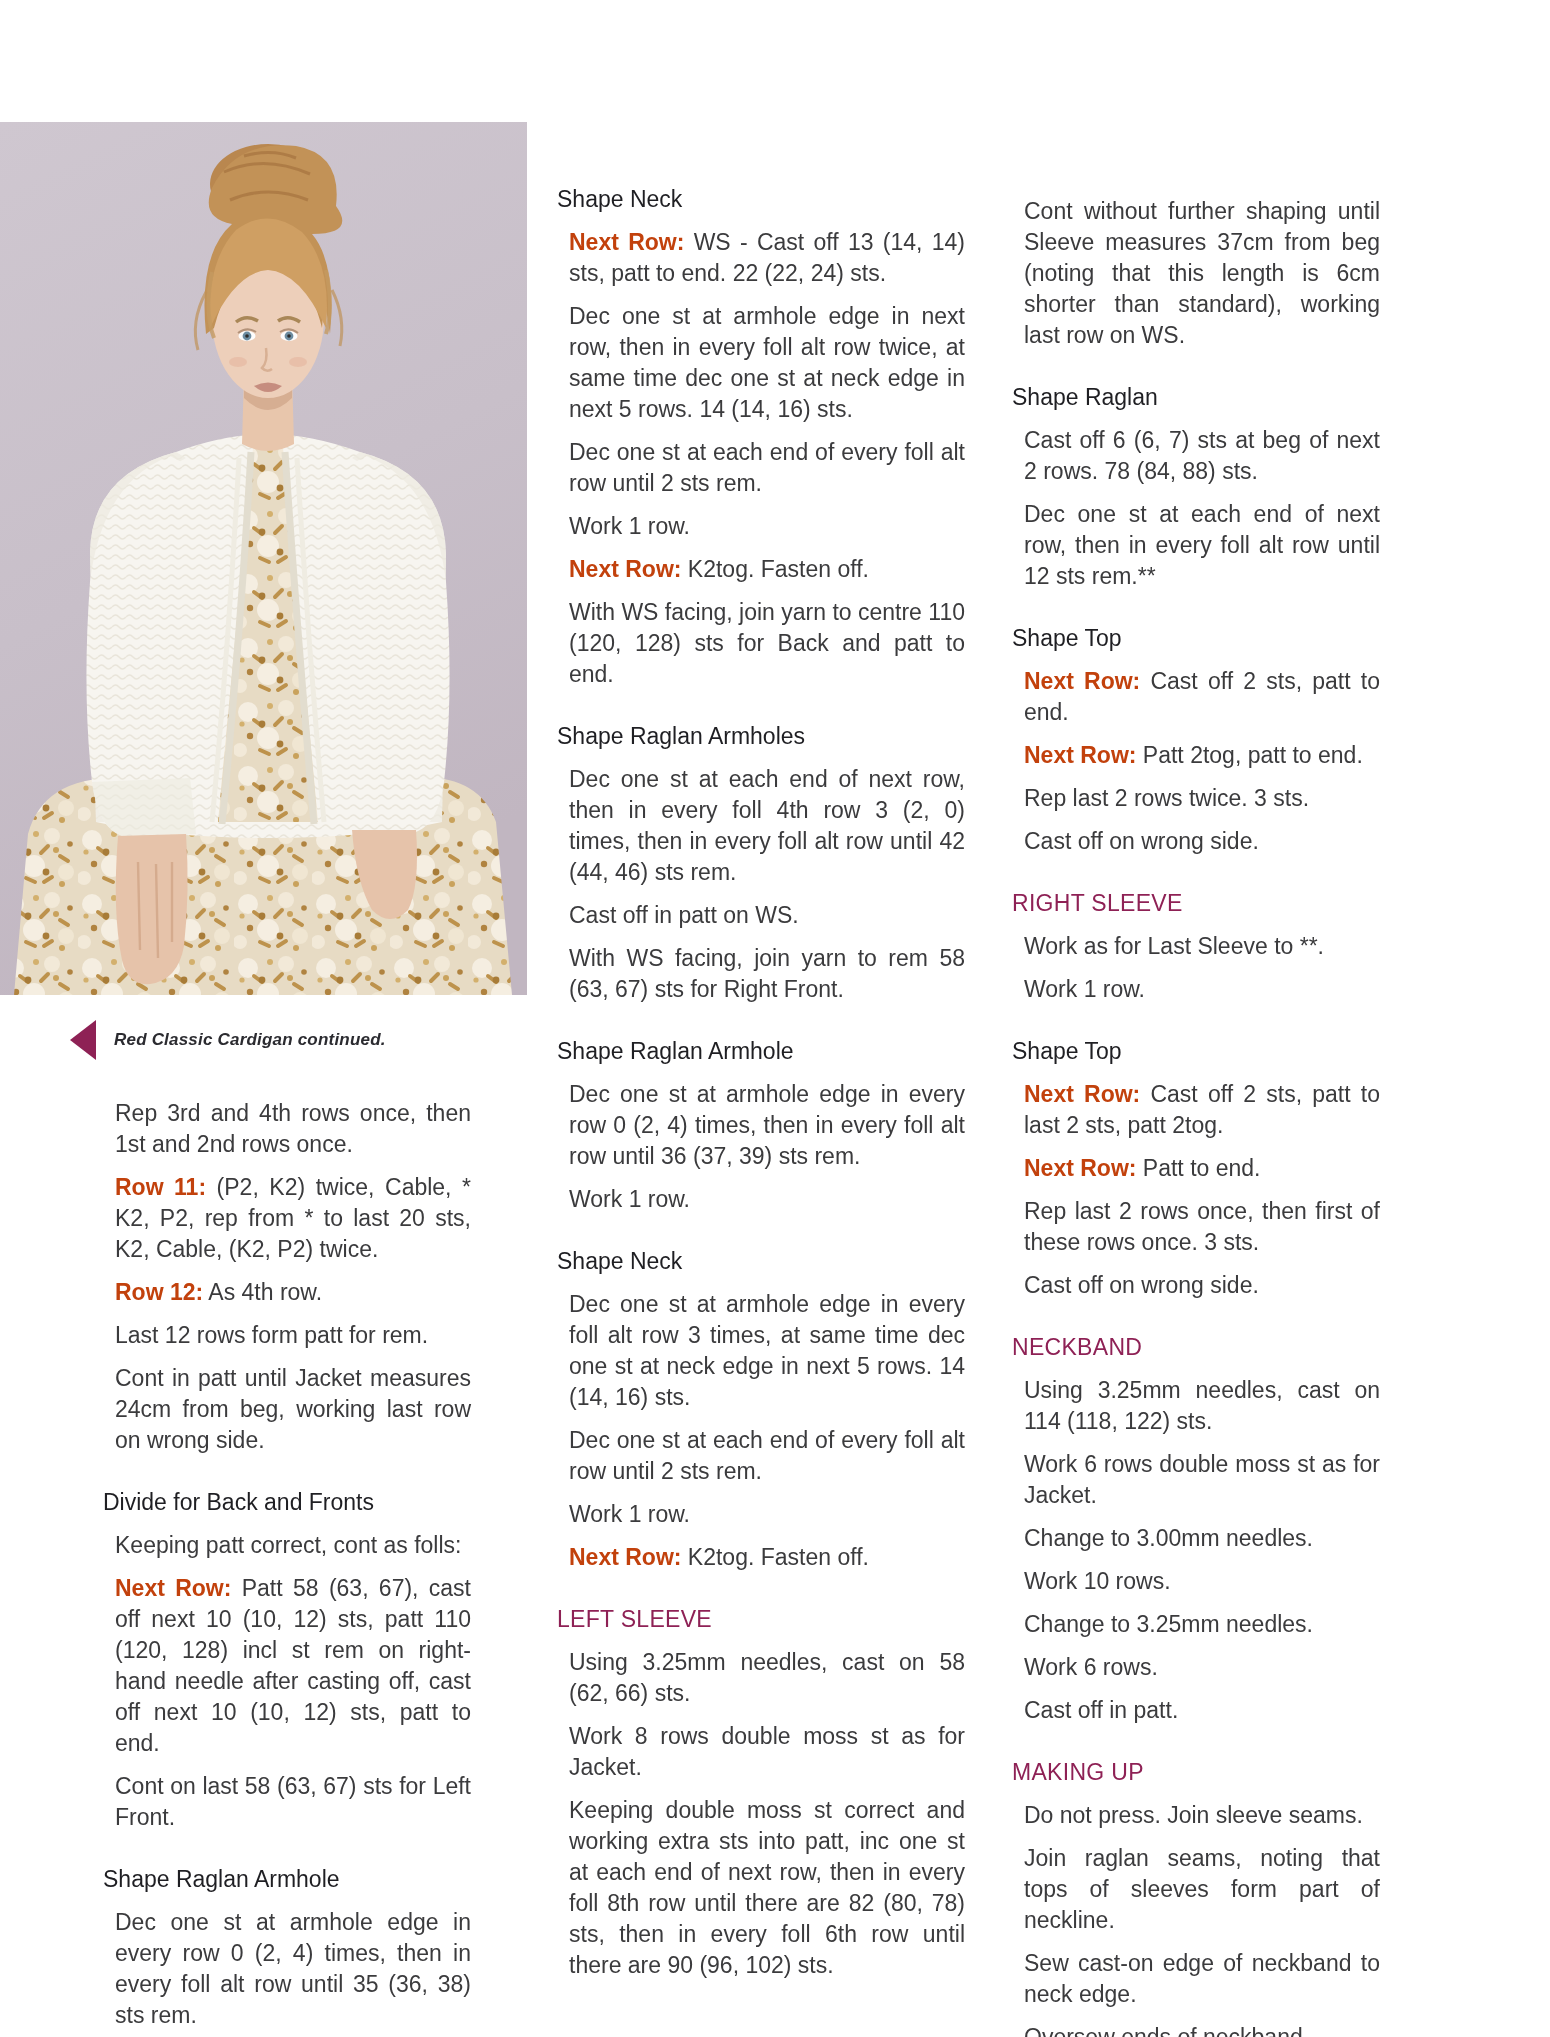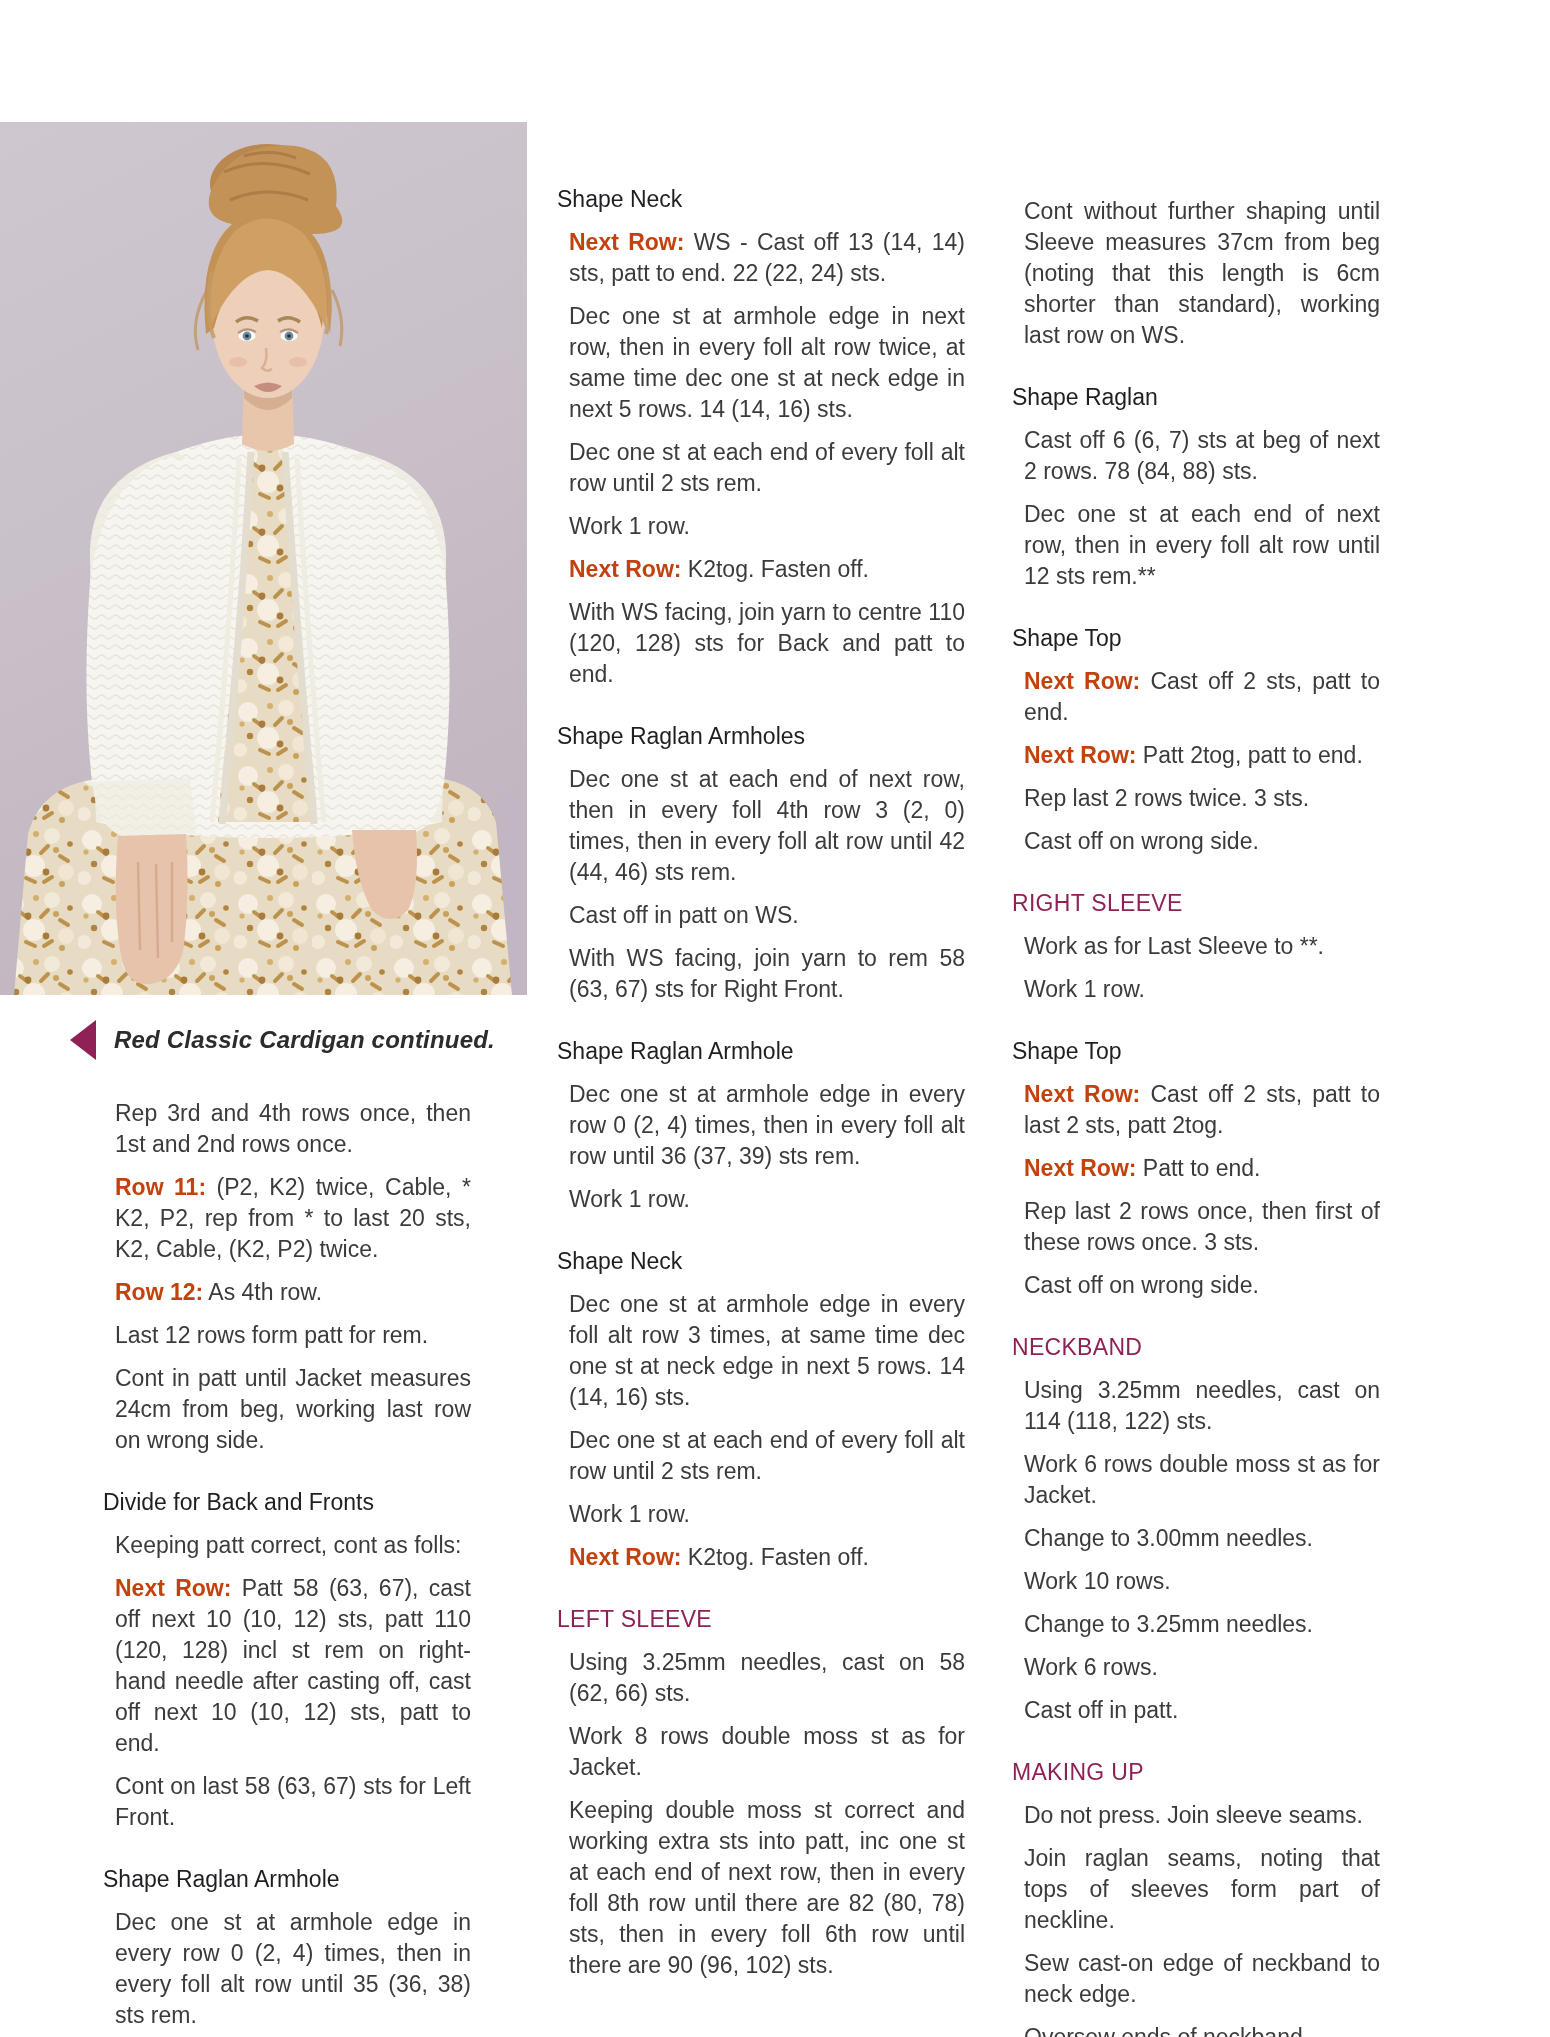--- a/index.html
+++ b/index.html
@@ -25,21 +25,21 @@
     align-items:center;
     gap:18px;
   }
   .tri{
     width:0;height:0;
     border-top:20px solid transparent;
     border-bottom:20px solid transparent;
     border-right:26px solid var(--accent,#8E2155);
   }
   .caption-text{
-    font-size:24px;
+    font-size:17px;
     font-weight:bold;
     font-style:italic;
     color:#2b2b30;
     letter-spacing:0.2px;
   }
   .col{
     position:absolute;
     font-size:23px;
     line-height:31px;
     text-align:justify;

